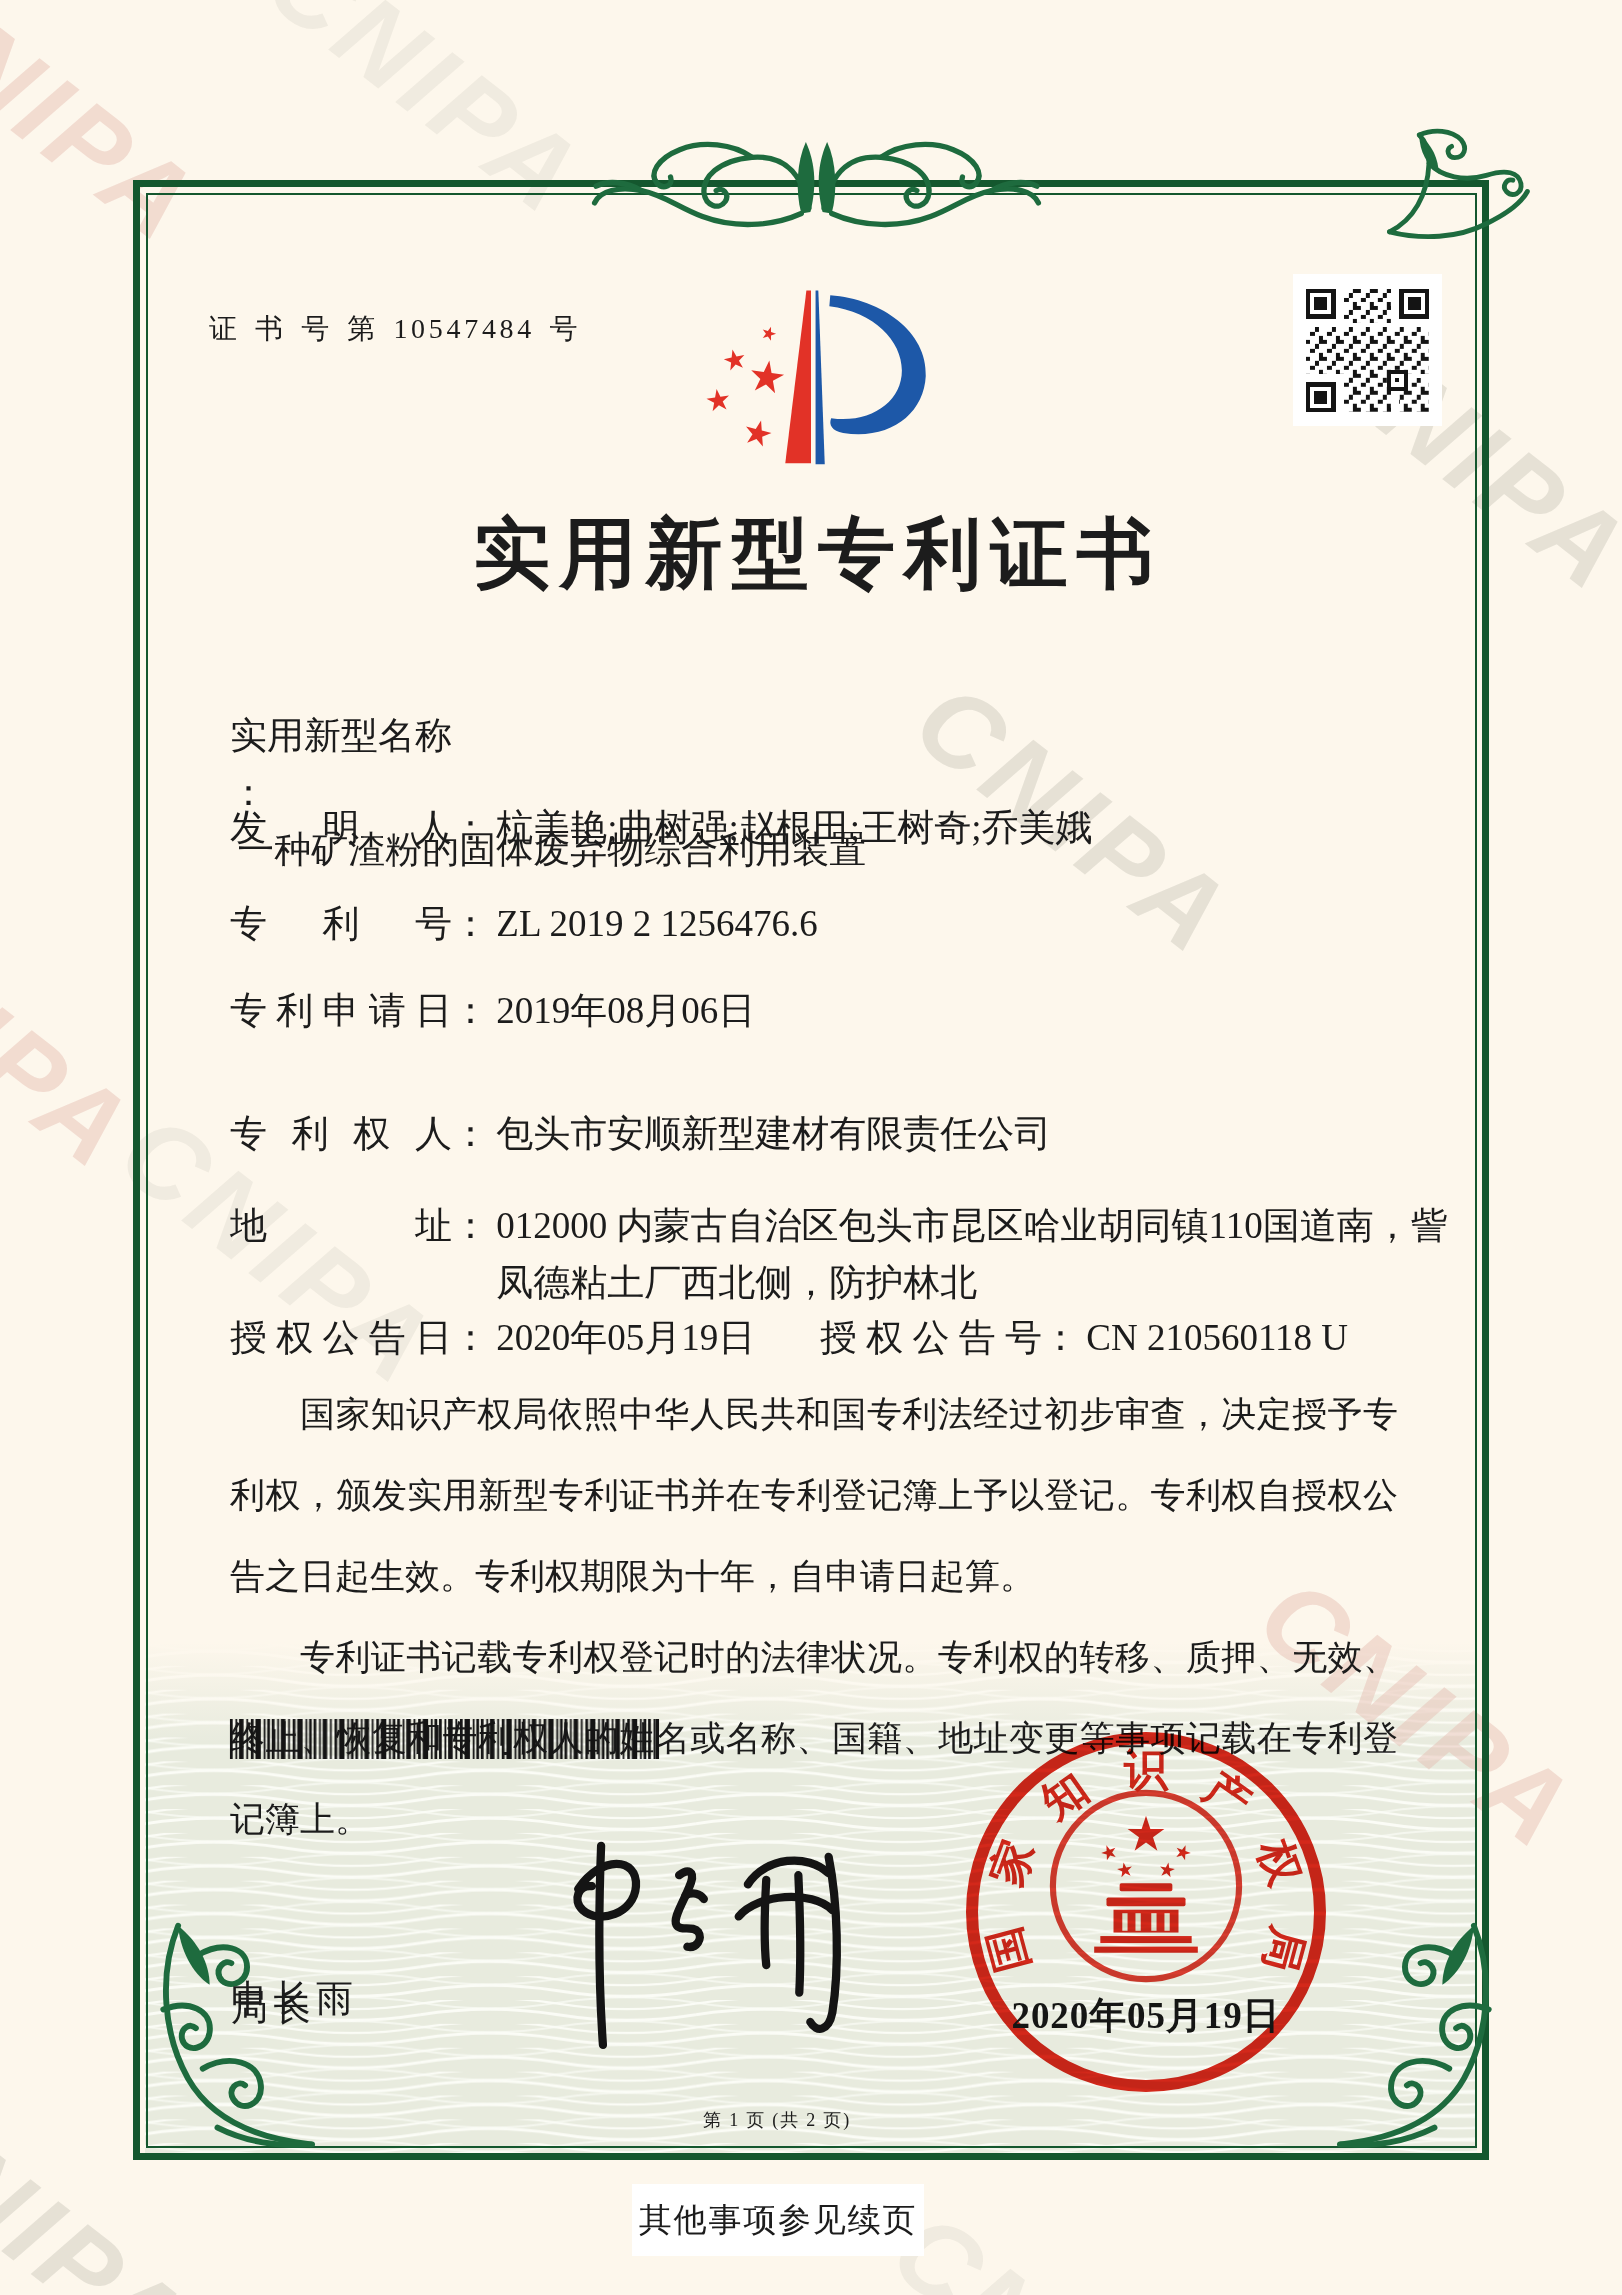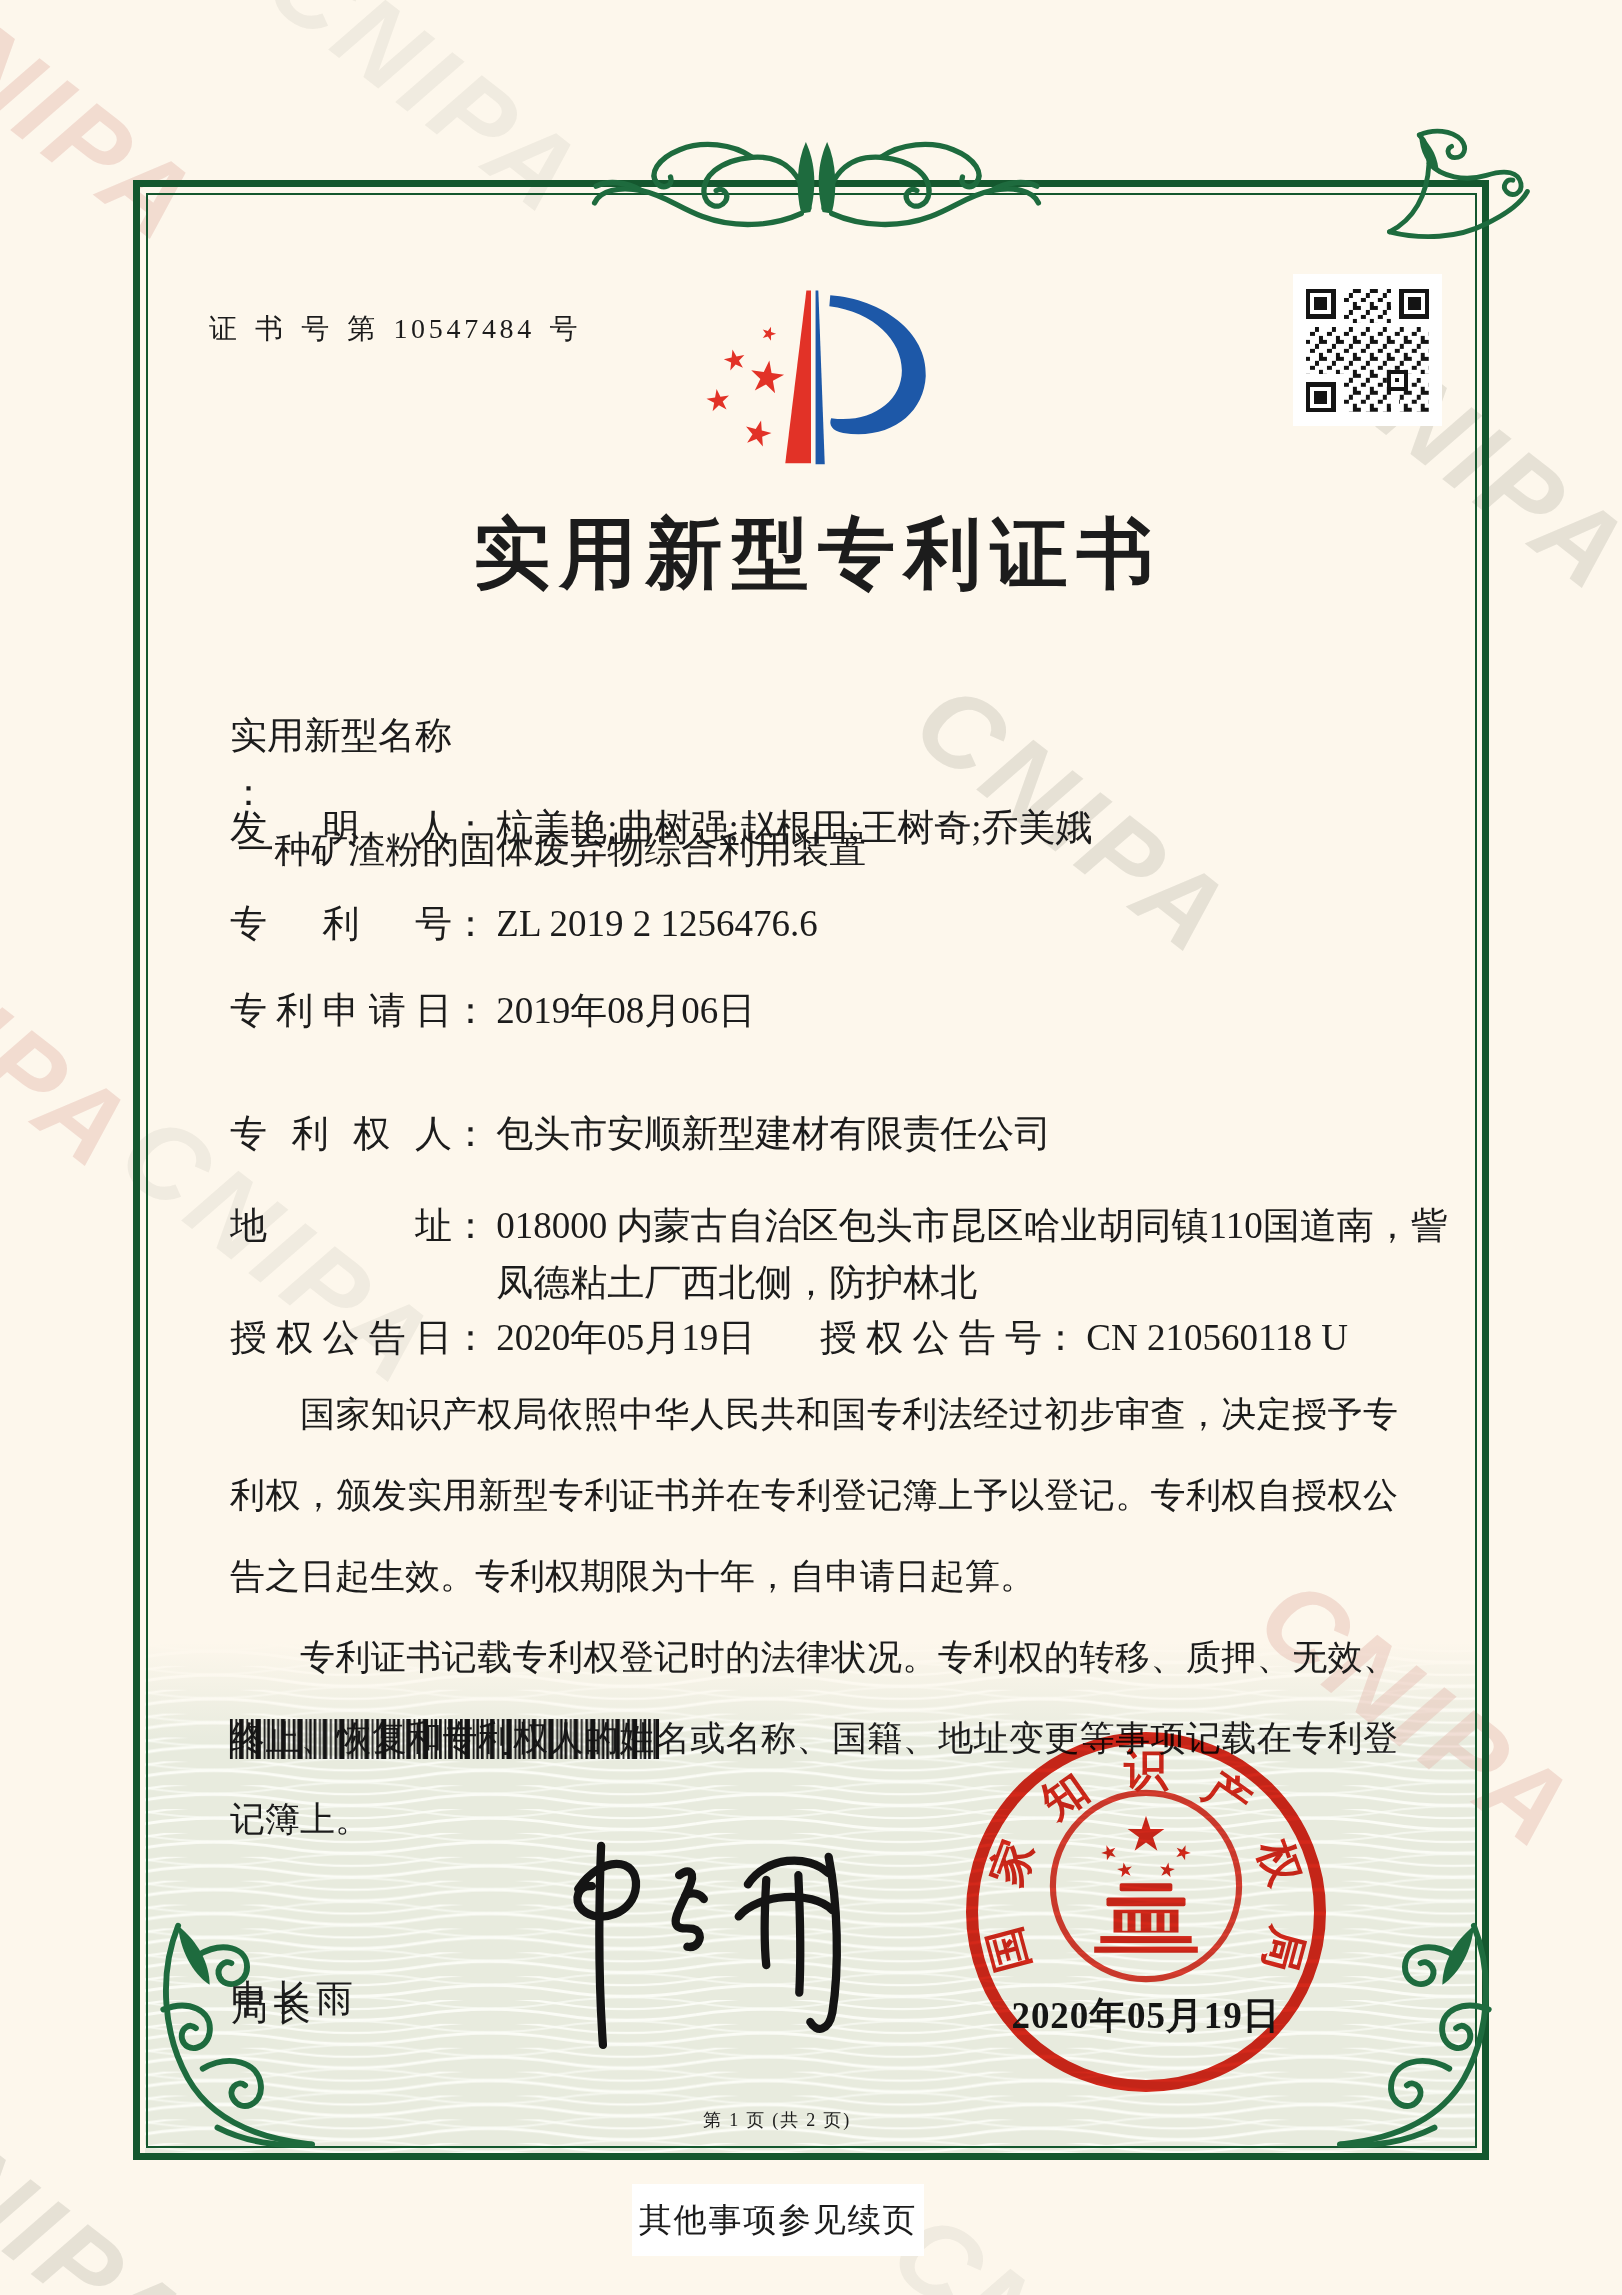--- a/index.html
+++ b/index.html
@@ -226,21 +226,21 @@
     <span class="f-value">2019年08月06日</span>
   </div>
   <div class="f-row" style="top:1105px;">
     <span class="f-label">专利权人</span>
       <span class="f-colon">：</span>
     <span class="f-value">包头市安顺新型建材有限责任公司</span>
   </div>
   <div class="f-row" style="top:1197px;">
     <span class="f-label">地址</span>
       <span class="f-colon">：</span>
-    <span class="f-value addr">018000 内蒙古自治区包头市昆区哈业胡同镇110国道南，訾凤德粘土厂西北侧，防护林北</span>
+    <span class="f-value addr">012000 内蒙古自治区包头市昆区哈业胡同镇110国道南，訾凤德粘土厂西北侧，防护林北</span>
   </div>
   <div class="f-row" style="top:1309px;">
     <span class="f-label">授权公告日</span>
       <span class="f-colon">：</span>
     <span class="f-value">2020年05月19日</span>
   </div>
   <div class="f-row" style="left:820px;top:1309px;justify-content:center;">
     <span class="f-label">授权公告号</span>
       <span class="f-colon">：</span>
     <span class="f-value">CN 210560118 U</span>

